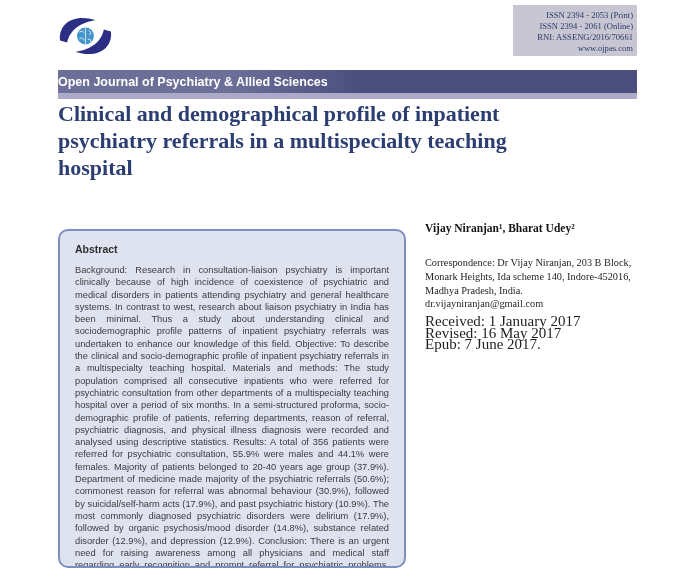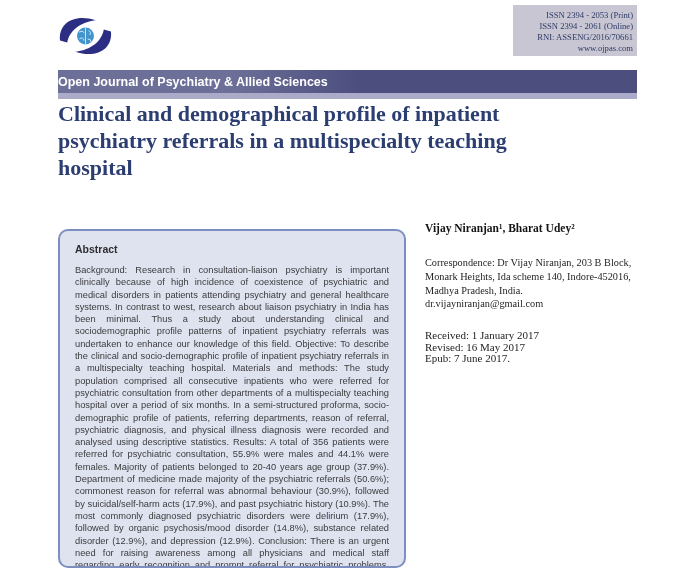--- a/index.html
+++ b/index.html
@@ -61,21 +61,21 @@
   .b{font-weight:400;}
 
   
   .right-col{
     position:absolute; left:425px; top:222px; width:214px;
     font-family:"Liberation Serif", serif; color:var(--serif_text,#1e1e1e);
   }
   .authors-line{font-size:11.5px; font-weight:700; color:#141414;}
   .affiliations{margin-top:7px; font-style:italic; font-size:10px; line-height:13.5px;}
   .correspondence{margin-top:22px; font-size:10.3px; line-height:13.8px;}
-  .dates{margin-top:19px; font-size:11px; line-height:11.5px;}
+  .dates{margin-top:5px; font-size:15px; line-height:11.5px;}
 </style>
 </head>
 <body>
 
 <div class="page">
 
   <svg class="logo" viewBox="0 0 56 47" aria-hidden="true">
     <path d="M3,28 C1,11 17,1 38,8 C27,9.5 13,15 10,30 Z" fill="#2b2e83"></path>
     <path d="M53,19 C55,36 39,46 18,39 C29,37.5 43,32 46,17 Z" fill="#2b2e83"></path>
     <g>

